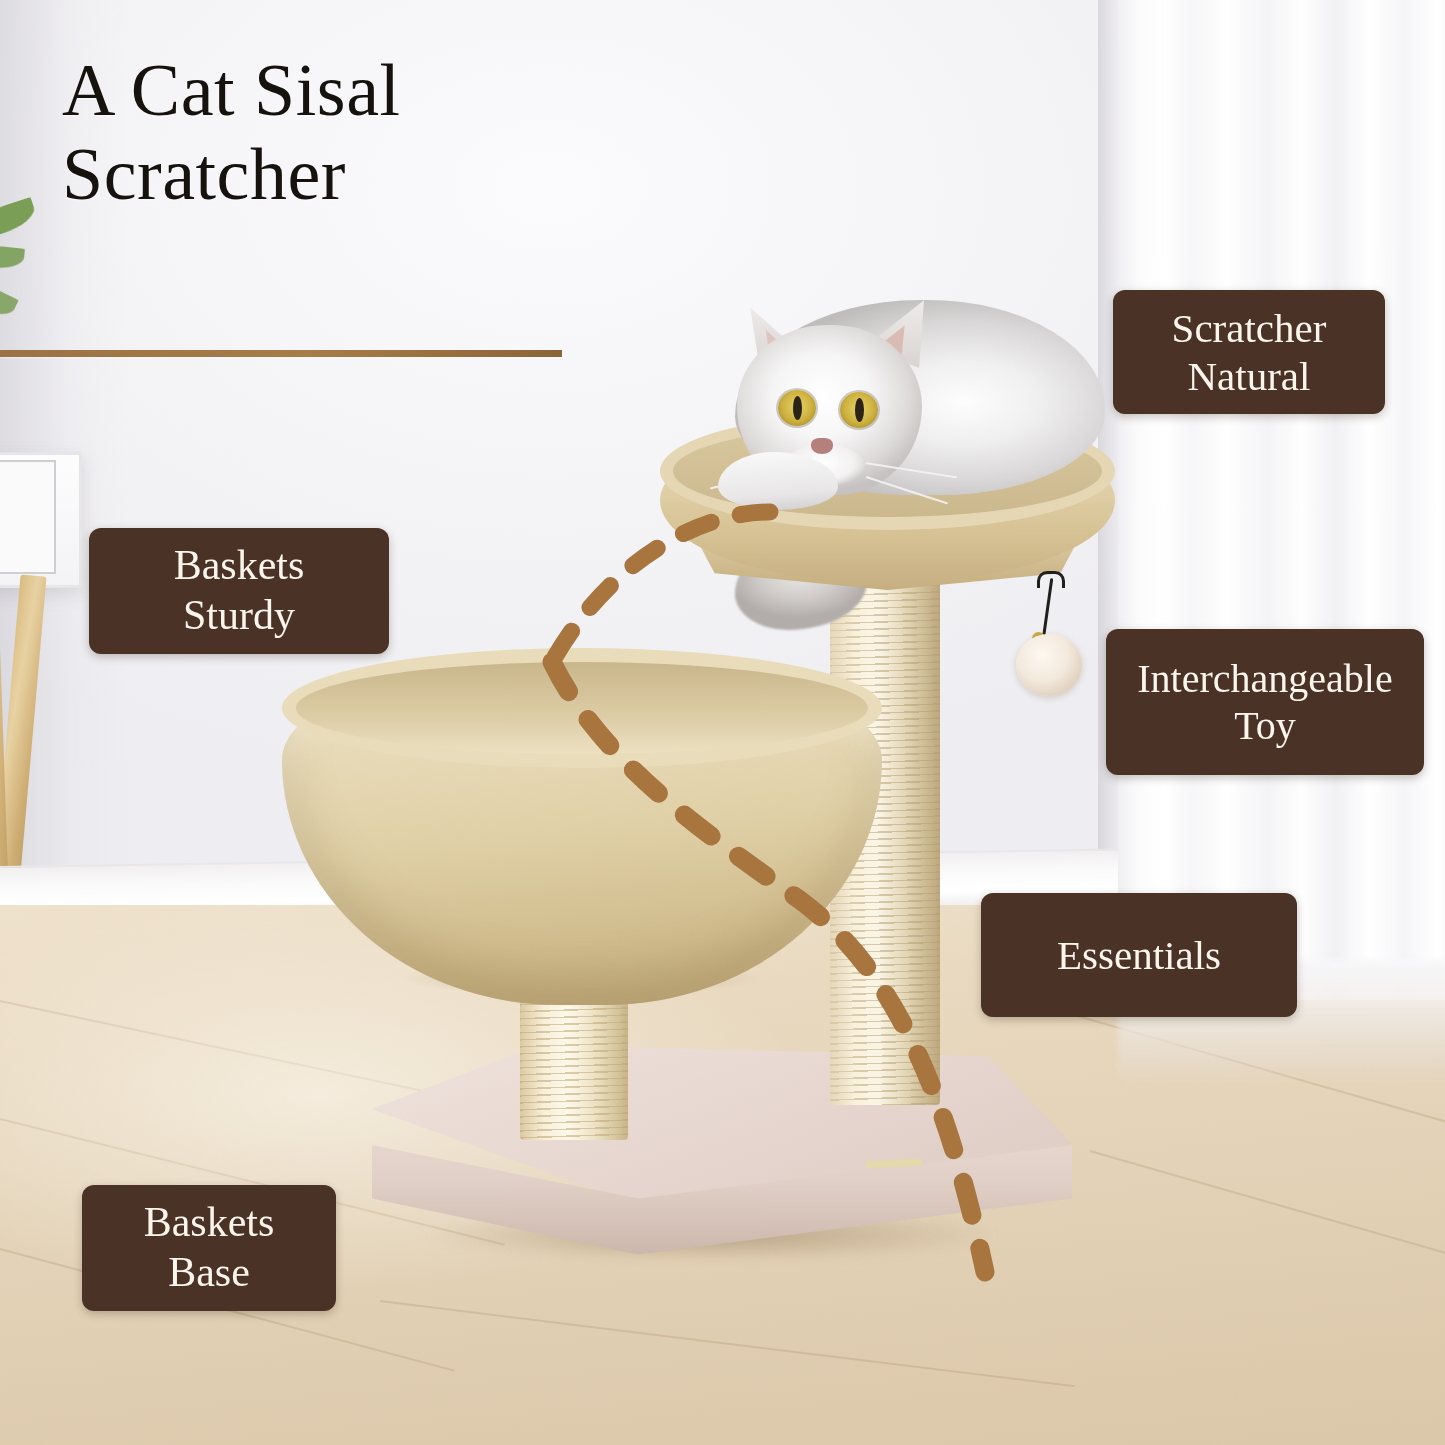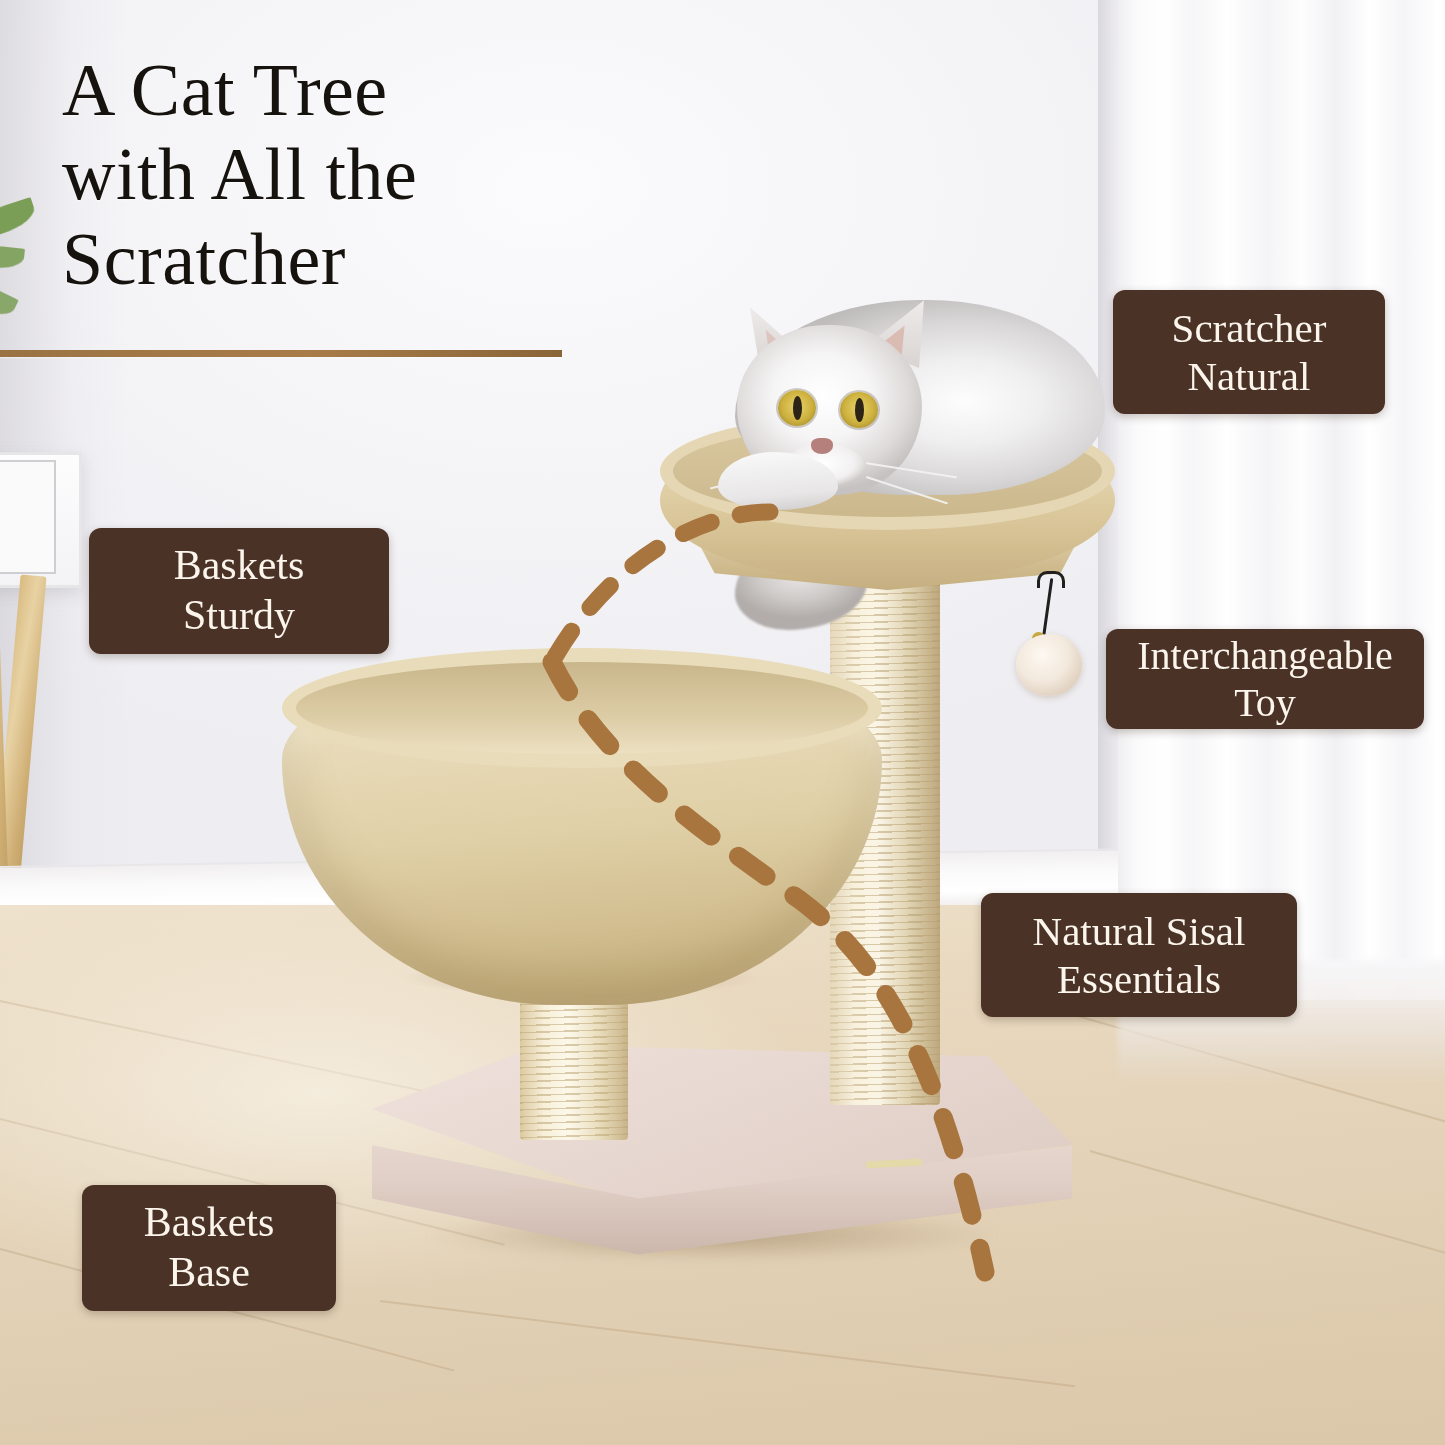--- a/index.html
+++ b/index.html
@@ -348,50 +348,48 @@
   <div class="toy-cord"></div>
   <div class="toy-bead"></div>
   <div class="toy-ball"></div>
 
   <svg class="dash-svg" viewBox="0 0 1445 1445">
     <path d="M 770 512 C 700 512 610 560 552 662" fill="none" stroke="#a8753f" stroke-width="17" stroke-linecap="round" stroke-dasharray="30 30"></path>
     <path d="M 552 662 C 600 760 700 830 800 900 C 880 960 940 1060 985 1272" fill="none" stroke="#a8753f" stroke-width="19" stroke-linecap="round" stroke-dasharray="34 34"></path>
   </svg>
 
   <div class="headline">
-    <div>A Cat Tree</div>
-    <div>with All the</div>
+    <div>A Cat Sisal</div>
     <div>Scratcher</div>
   </div>
   <div class="headline-rule"></div>
 
   <div class="tag" style="left:1113px;top:290px;width:272px;height:124px;font-size:41px;">
     <div>
       <div>Scratcher</div>
       <div>Natural</div>
     </div>
   </div>
 
   <div class="tag" style="left:89px;top:528px;width:300px;height:126px;font-size:42px;">
     <div>
       <div>Baskets</div>
       <div>Sturdy</div>
     </div>
   </div>
 
-  <div class="tag" style="left:1106px;top:629px;width:318px;height:100px;font-size:40px;">
+  <div class="tag" style="left:1106px;top:629px;width:318px;height:146px;font-size:40px;">
     <div>
       <div>Interchangeable</div>
       <div>Toy</div>
     </div>
   </div>
 
   <div class="tag" style="left:981px;top:893px;width:316px;height:124px;font-size:41px;">
     <div>
-      <div>Natural Sisal</div>
       <div>Essentials</div>
     </div>
   </div>
 
   <div class="tag" style="left:82px;top:1185px;width:254px;height:126px;font-size:42px;">
     <div>
       <div>Baskets</div>
       <div>Base</div>
     </div>
   </div>

